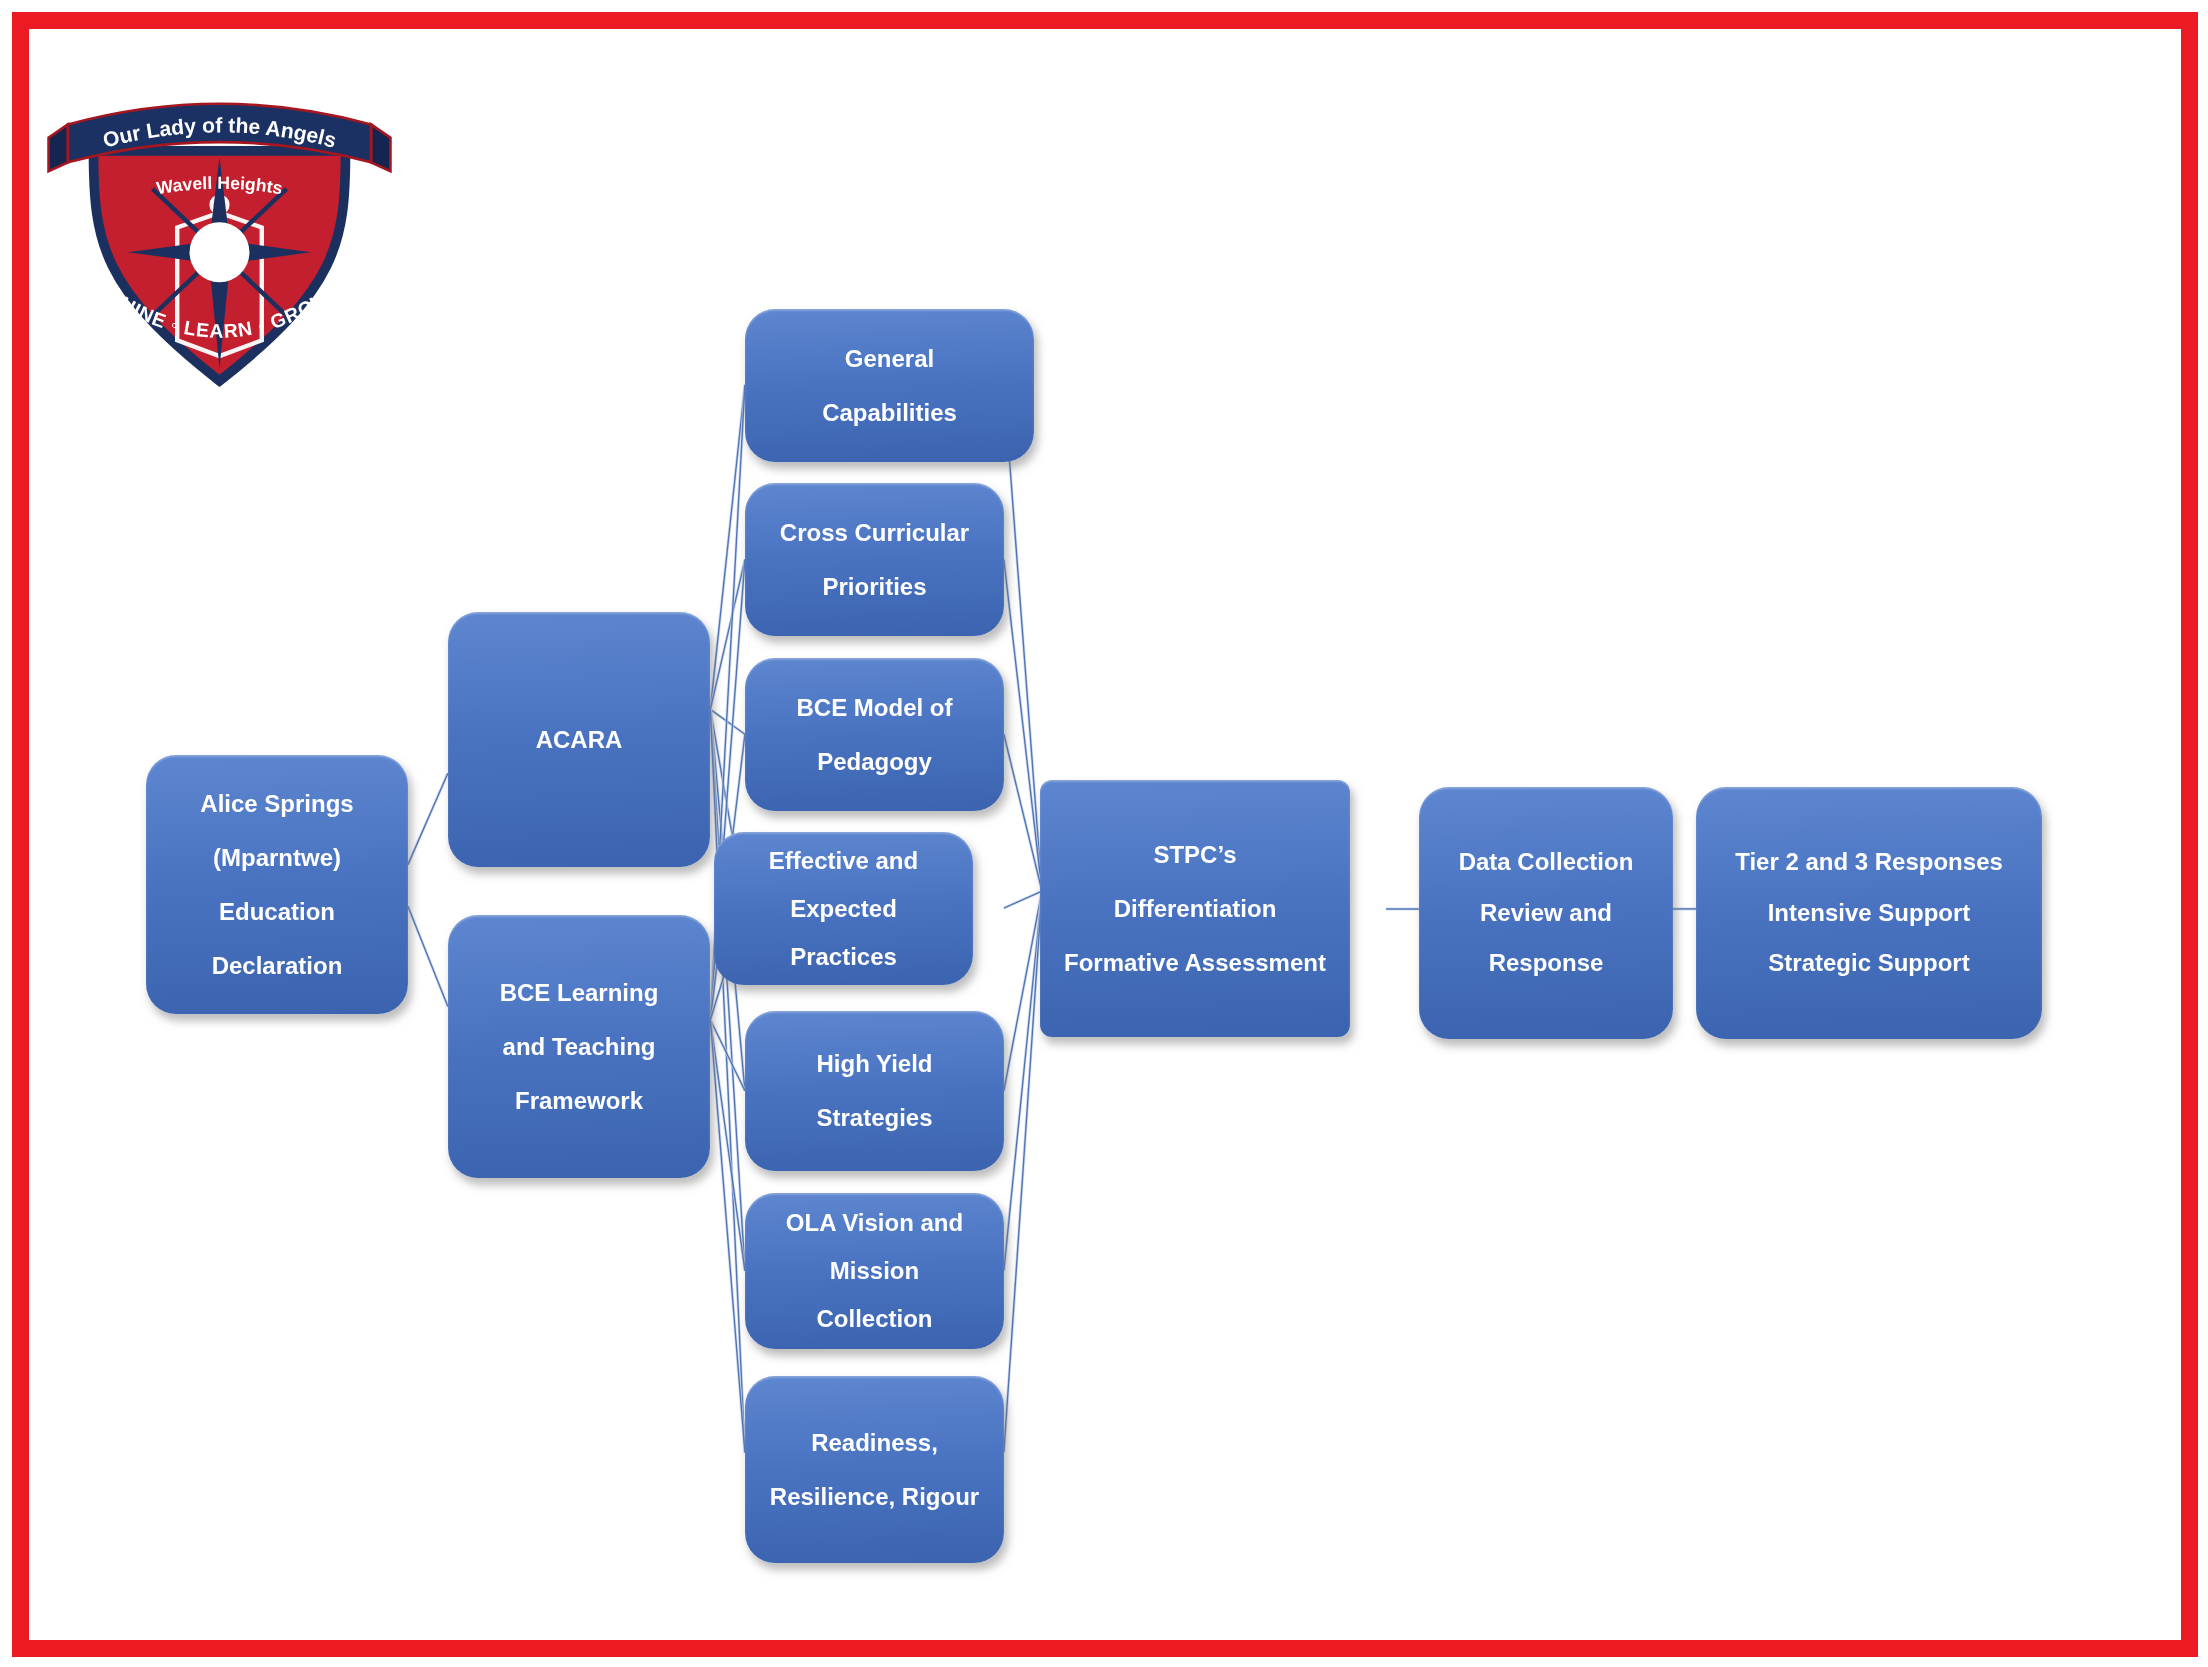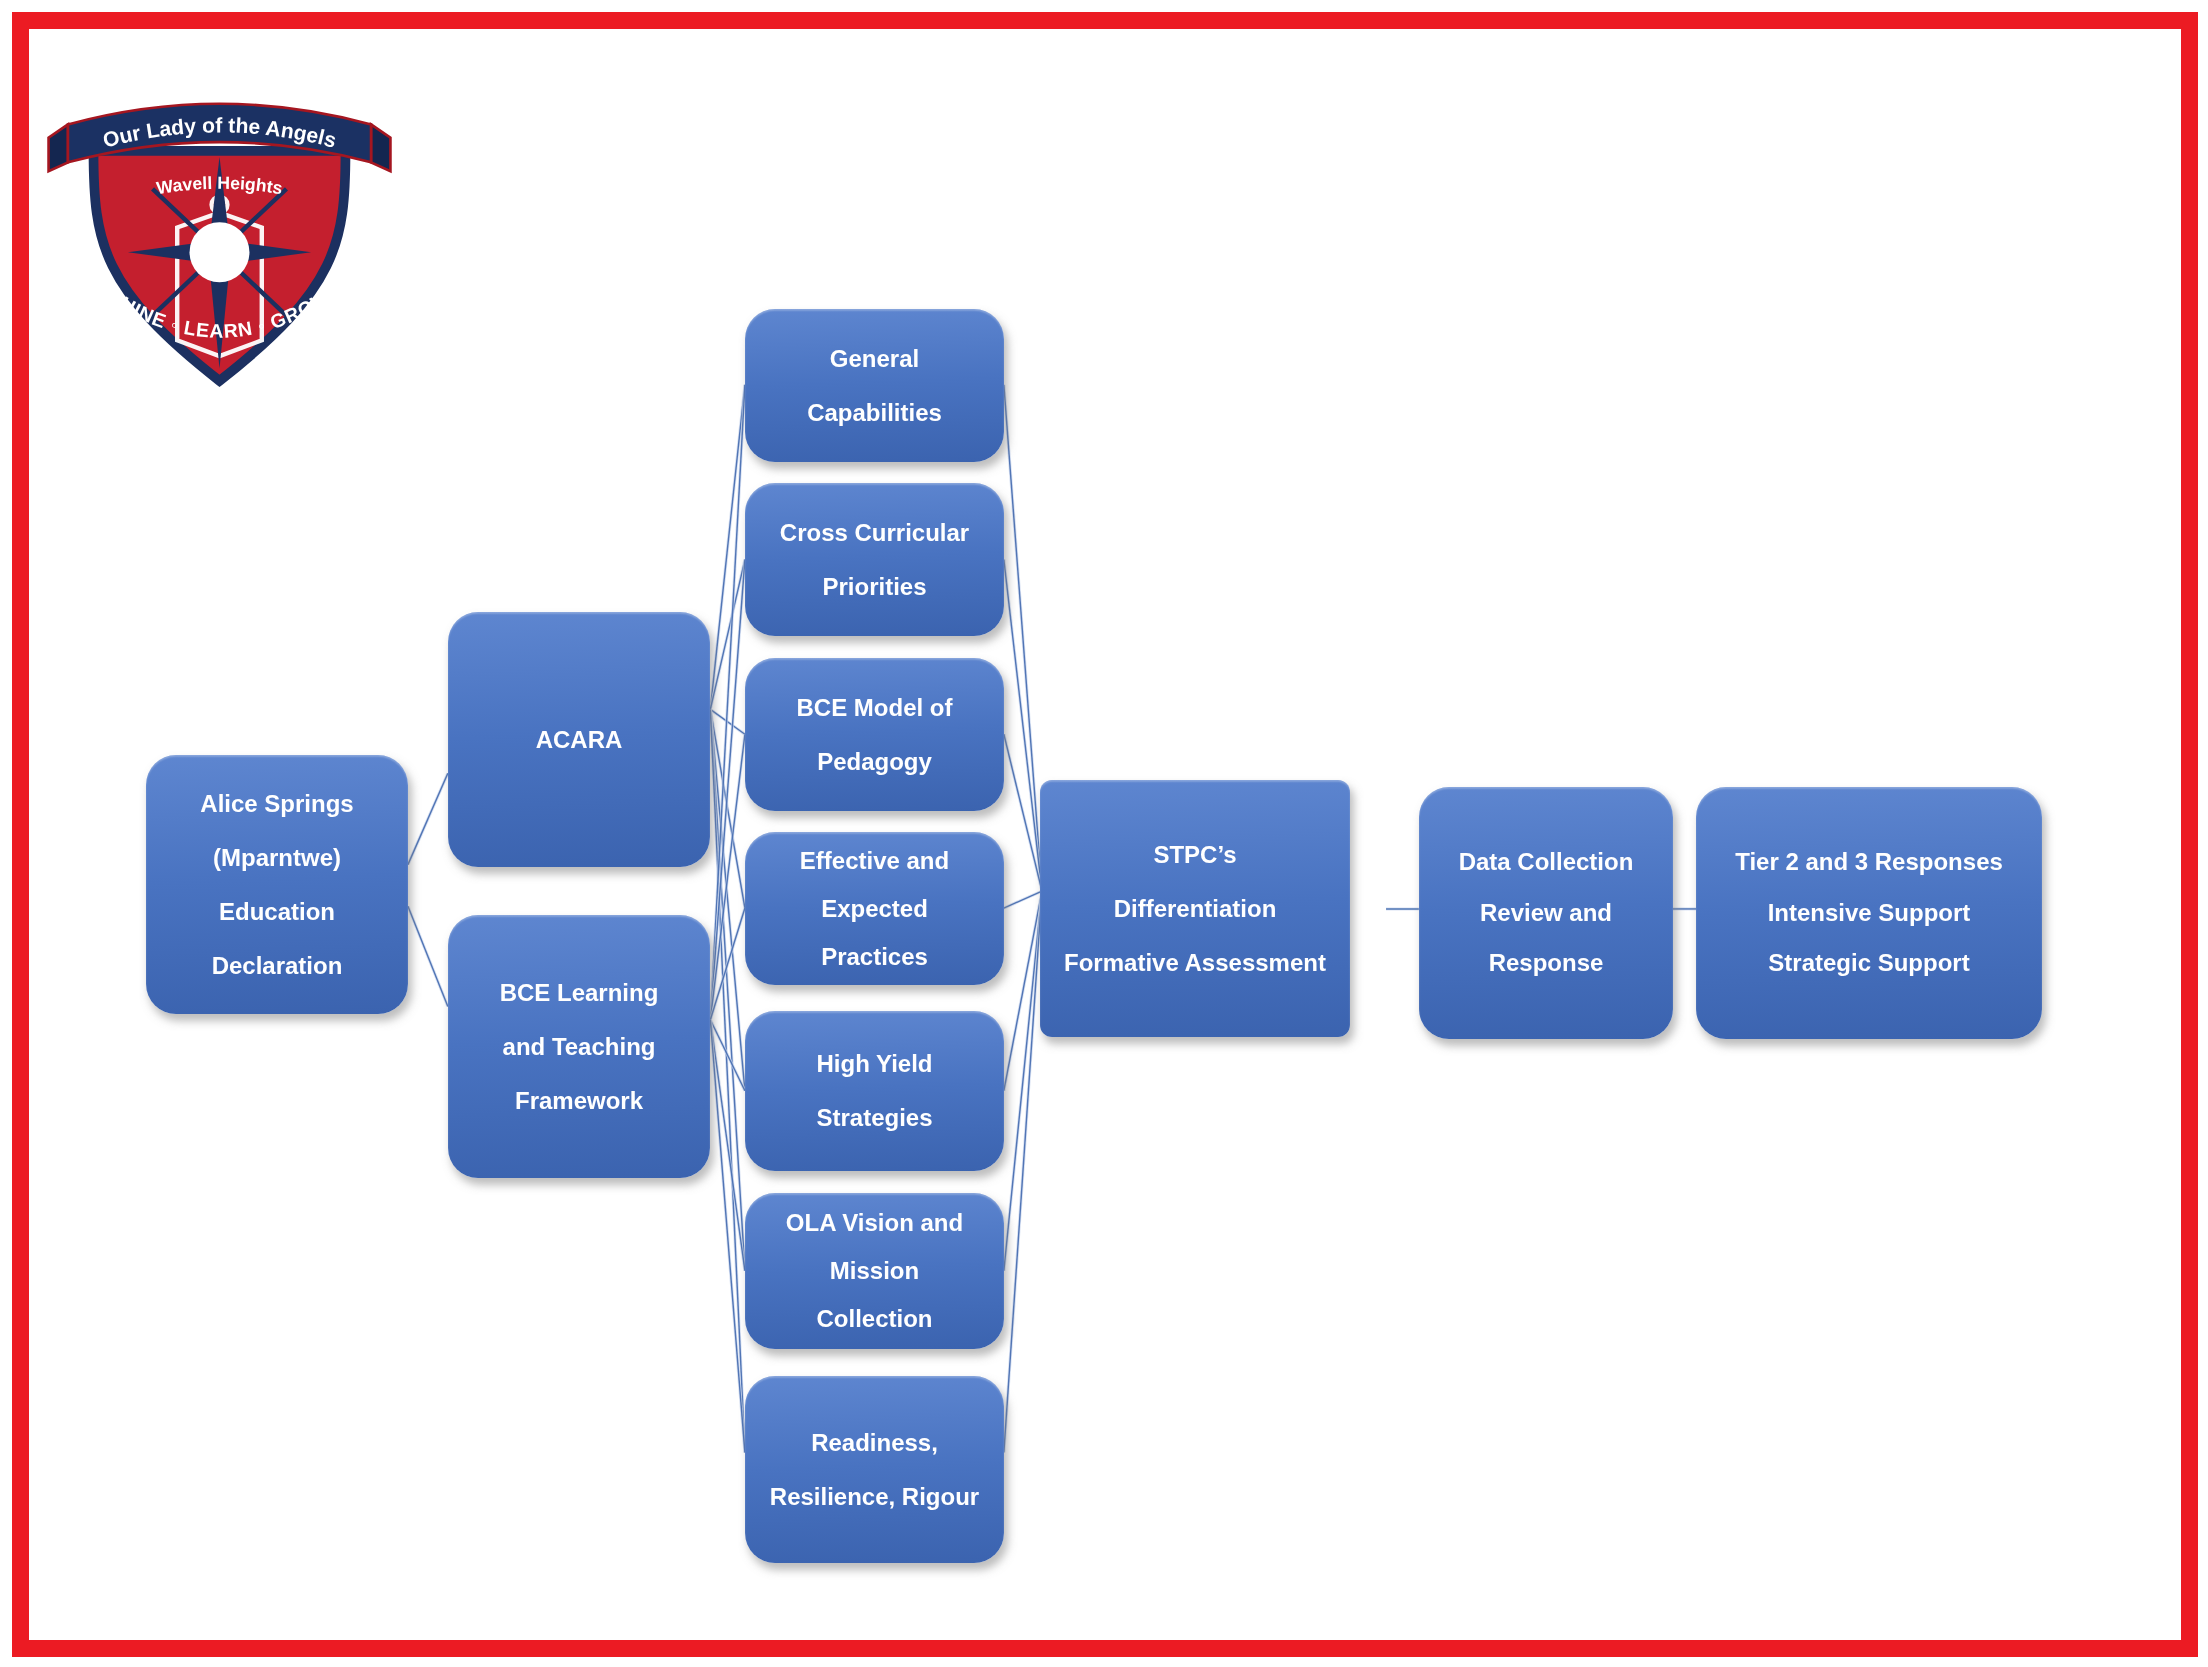--- a/index.html
+++ b/index.html
@@ -15,24 +15,24 @@
         box-shadow:3.5px 6.2px 8.9px rgba(125,125,125,.5), inset 0 1.8px 1.8px rgba(255,255,255,.28);
         color:#ffffff;font-weight:bold;font-size:24px;line-height:2.25;
         display:flex;flex-direction:column;justify-content:center;align-items:center;
         text-align:center;padding:0 5.3px;box-sizing:border-box;}
   .node.tight{line-height:2.0;}
   .node.mid{line-height:2.1;}
   .nl{display:block;white-space:nowrap;}
   .n-alice{left:146px;top:755px;width:262px;height:259px;}
   .n-acara{left:448px;top:612px;width:262px;height:255px;}
   .n-bce{left:448px;top:915px;width:262px;height:263px;}
-  .n-general{left:745px;top:309px;width:259px;height:153px;}
+  .n-general{left:745px;top:309px;width:289px;height:153px;}
   .n-cross{left:745px;top:483px;width:259px;height:153px;}
   .n-pedagogy{left:745px;top:658px;width:259px;height:153px;}
-  .n-effective{left:745px;top:832px;width:259px;height:153px;}
+  .n-effective{left:714px;top:832px;width:259px;height:153px;}
   .n-highyield{left:745px;top:1011px;width:259px;height:160px;}
   .n-ola{left:745px;top:1193px;width:259px;height:156px;}
   .n-readiness{left:745px;top:1376px;width:259px;height:187px;}
   .n-stpc{left:1040px;top:780px;width:310px;height:257px;border-radius:12px;}
   .n-data{left:1419px;top:787px;width:254px;height:252px;}
   .n-tier{left:1696px;top:787px;width:346px;height:252px;}
 </style>
 </head>
 <body>
 

